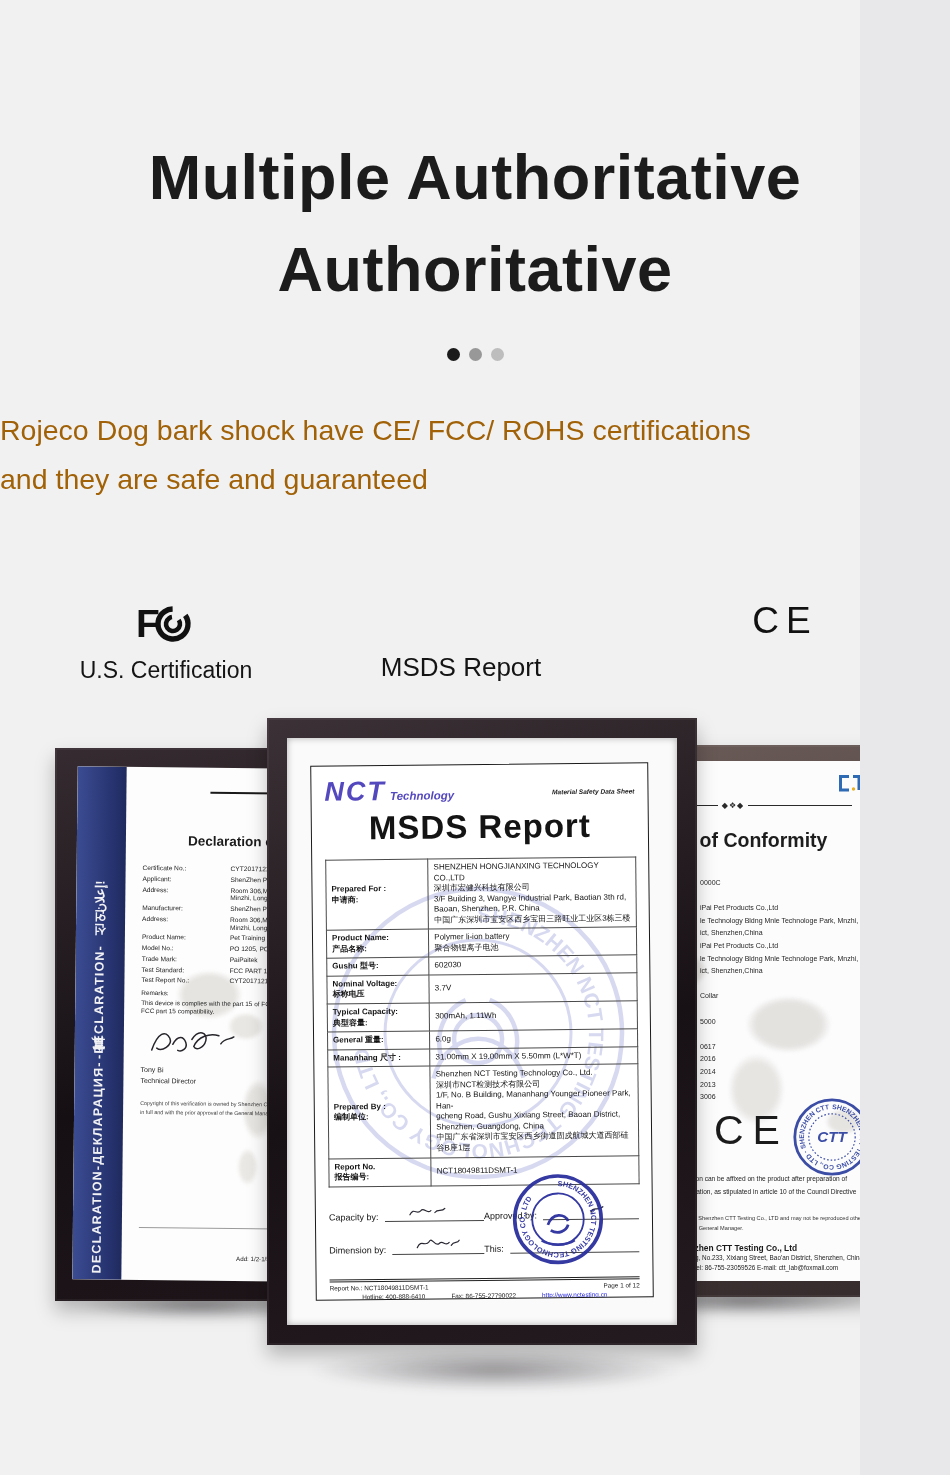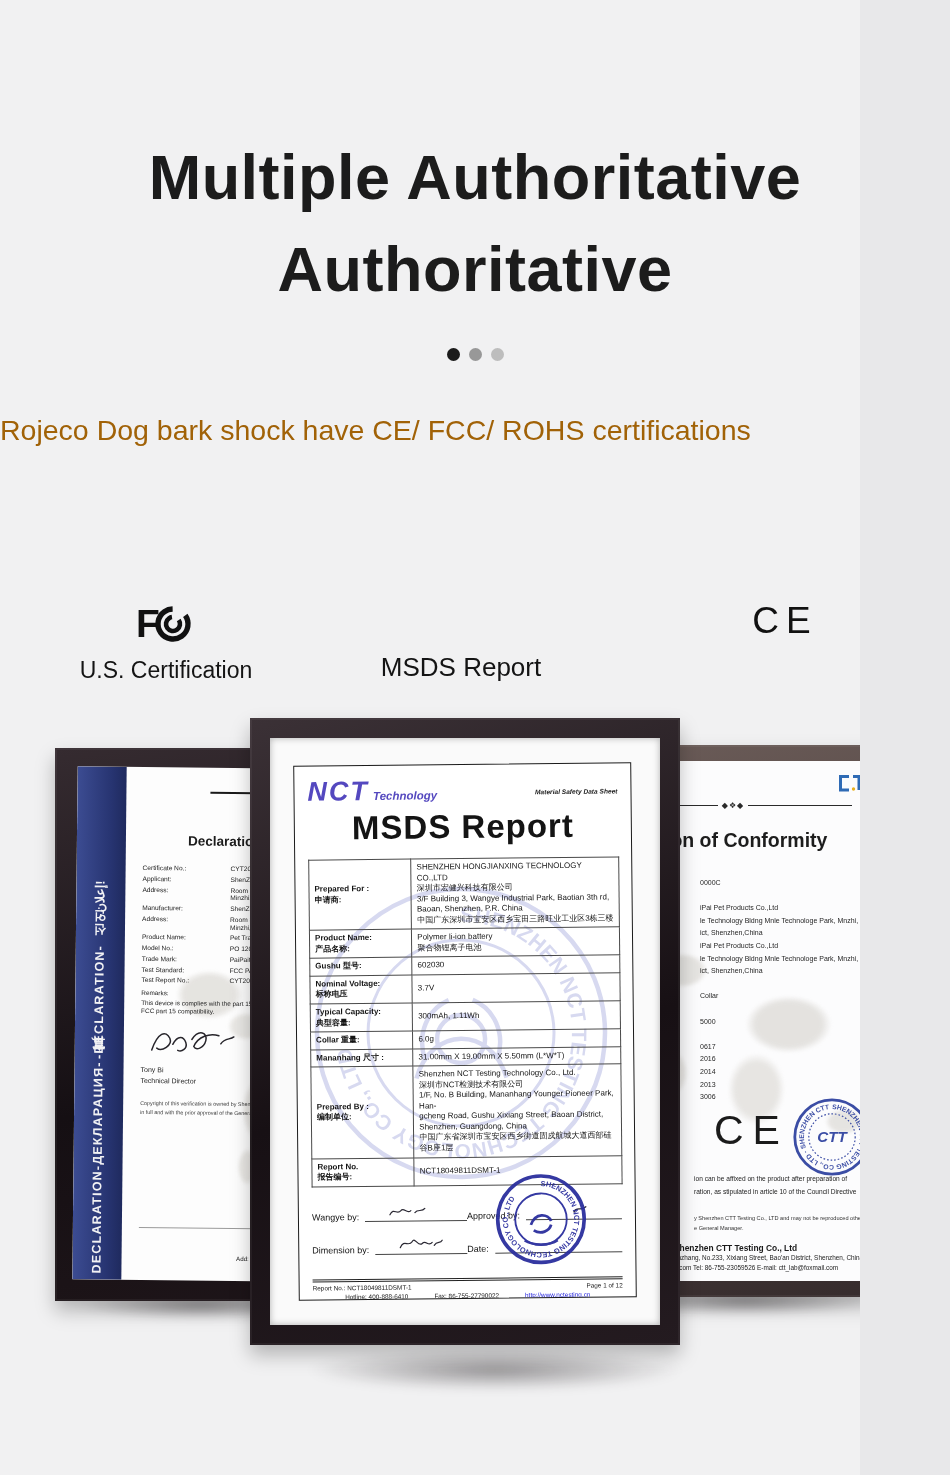--- a/index.html
+++ b/index.html
@@ -95,21 +95,21 @@
   .eu-footer .ln{font-size:6.4px;line-height:1.6;white-space:pre-line;color:#222;}
   .eu-map{left:70px;top:150px;width:230px;height:270px;
     background:
       radial-gradient(34px 24px at 16% 22%,#d4d1cb 0 55%,transparent 72%),
       radial-gradient(60px 40px at 62% 42%,#d1cec8 0 55%,transparent 72%),
       radial-gradient(40px 50px at 48% 66%,#d6d3cd 0 52%,transparent 72%),
       radial-gradient(26px 18px at 86% 78%,#d4d1cb 0 52%,transparent 72%),
       radial-gradient(20px 30px at 12% 60%,#dad7d1 0 50%,transparent 72%);
   }
   
-  .cert-msds{left:250px;top:18px;width:430px;height:627px;z-index:3;}
+  .cert-msds{left:267px;top:18px;width:430px;height:627px;z-index:3;}
   .msds-mat{position:absolute;inset:20px;background:#fafafa;box-shadow:inset 0 0 7px rgba(0,0,0,.3);}
   .msds-paper{
     position:absolute;inset:26px;background:#fff;border:1.5px solid #1b1b1b;
     padding:12px 13px;transform:rotate(-.6deg);color:#141414;overflow:hidden;
   }
   .msds-head{display:flex;justify-content:space-between;align-items:flex-start;}
   .nct-logo{font-style:italic;color:#5448bf;line-height:1;}
   .nct-logo .big{font-size:27px;font-weight:700;letter-spacing:2px;}
   .nct-logo .small{font-size:11.5px;font-weight:700;margin-left:4px;}
   .msds-doctype{font-size:6.6px;font-weight:700;font-style:italic;color:#222;margin-top:12px;}
@@ -141,20 +141,21 @@
   </div>
 
   <div class="dots">
     <span class="dot" style="background: rgb(27, 27, 27);"></span>
     <span class="dot" style="background: rgb(152, 152, 152);"></span>
     <span class="dot" style="background: rgb(189, 189, 189);"></span>
   </div>
 
   <div class="hero-sub">
     <div>Rojeco Dog bark shock have CE/ FCC/ ROHS certifications</div>
+    <div>and they are safe and guaranteed</div>
   </div>
 
   <div class="badge badge-us">
     <span class="fcc-logo">
       <svg width="62" height="42" viewBox="0 0 62 42">
         <text x="1" y="34" font-family="Liberation Sans, sans-serif" font-size="39" font-weight="bold" fill="#111">F</text>
         <g transform="rotate(-35 38 21)">
           <circle cx="38" cy="21" r="15" fill="none" stroke="#111" stroke-width="5.4" stroke-dasharray="79 17"></circle>
           <circle cx="38" cy="21" r="7" fill="none" stroke="#111" stroke-width="4.6" stroke-dasharray="36 9"></circle>
         </g>
@@ -408,21 +409,21 @@
                   <div class="tcell">3.7V</div>
                 </div>
 
                 <div class="trow">
                   <div class="tcell lbl">Typical Capacity:
 典型容量:</div>
                   <div class="tcell">300mAh, 1.11Wh</div>
                 </div>
 
                 <div class="trow">
-                  <div class="tcell lbl">Collar 重量:</div>
+                  <div class="tcell lbl">General 重量:</div>
                   <div class="tcell">6.0g</div>
                 </div>
 
                 <div class="trow">
                   <div class="tcell lbl">Mananhang 尺寸 :</div>
                   <div class="tcell">31.00mm X 19.00mm X 5.50mm (L*W*T)</div>
                 </div>
 
                 <div class="trow">
                   <div class="tcell lbl">Prepared By :
@@ -438,21 +439,21 @@
                 <div class="trow">
                   <div class="tcell lbl">Report No.
 报告编号:</div>
                   <div class="tcell">NCT18049811DSMT-1</div>
                 </div>
               </div>
 
             <div class="sig-area">
               <div class="sig-col">
                 <div class="sig-line">
-                  <span>Wangye by:</span>
+                  <span>Capacity by:</span>
                   <span class="rule">
                     <svg width="40" height="14" viewBox="0 0 40 14">
                         <path d="M3 10 C7 2,10 11,14 6 C17 2,20 10,24 6 M28 8 C31 4,35 8,38 4" fill="none" stroke="#2a2833" stroke-width="1.2" stroke-linecap="round"></path>
                       </svg>
                   </span>
                 </div>
                 <div class="sig-line">
                   <span>Dimension by:</span>
                   <span class="rule">
                     <svg width="46" height="16" viewBox="0 0 46 16">
@@ -464,21 +465,21 @@
               <div class="sig-col">
                 <div class="sig-line">
                   <span>Approved by:</span>
                   <span class="rule">
                     <svg width="40" height="14" viewBox="0 0 40 14">
                         <path d="M26 9 C29 3,33 9,38 4" fill="none" stroke="#2a2833" stroke-width="1.2" stroke-linecap="round"></path>
                       </svg>
                   </span>
                 </div>
                 <div class="sig-line">
-                  <span>Date:</span>
+                  <span>This:</span>
                   <span class="rule"></span>
                 </div>
               </div>
             </div>
 
             <span class="approved-stamp">
               <svg width="92" height="92" viewBox="0 0 200 200">
                 <defs>
                     <path id="ap-arc" d="M100 28 A72 72 0 1 1 99.9 28"></path>
                   </defs>

